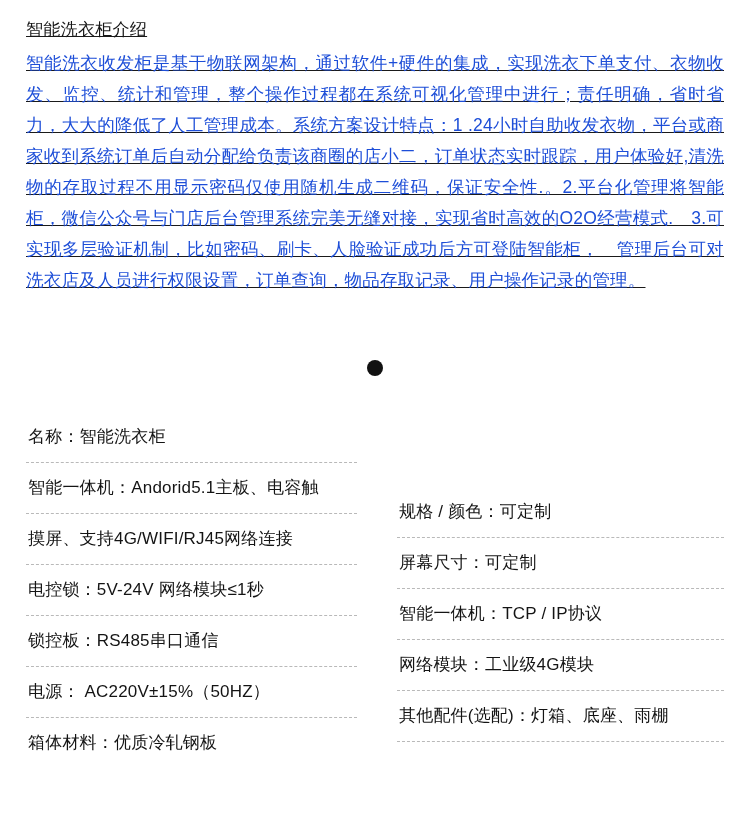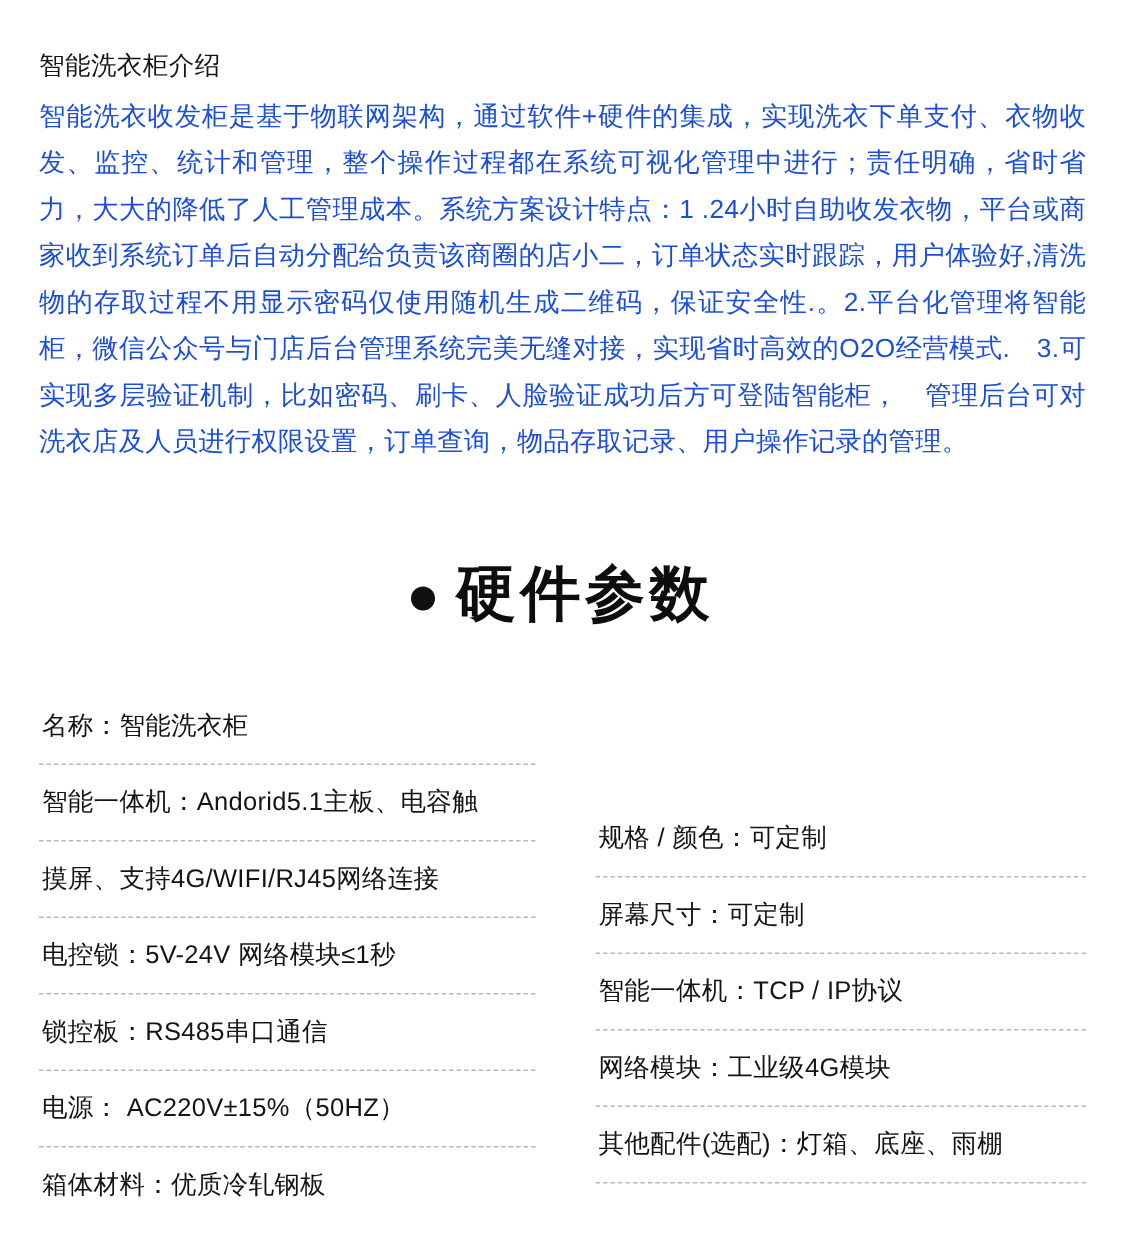--- a/index.html
+++ b/index.html
@@ -16,21 +16,22 @@
   }
   .page {
     position: relative;
     width: 750px;
     height: 822px;
     box-sizing: border-box;
   }
 
   
   .intro {
-    padding: 30px 26px 0 26px;
+    padding: 16px 26px 0 26px;
+    text-decoration: underline;
   }
   .intro-title {
     font-size: 17px;
     line-height: 28px;
     color: #161616;
     margin: 0 0 4px 0;
     letter-spacing: 0.3px;
   }
   .intro-body {
     font-size: 17.5px;
@@ -106,21 +107,20 @@
 
 <div class="page">
 
   <div class="intro">
     <p class="intro-title">智能洗衣柜介绍</p>
     <p class="intro-body">智能洗衣收发柜是基于物联网架构，通过软件+硬件的集成，实现洗衣下单支付、衣物收发、监控、统计和管理，整个操作过程都在系统可视化管理中进行；责任明确，省时省力，大大的降低了人工管理成本。系统方案设计特点：1 .24小时自助收发衣物，平台或商家收到系统订单后自动分配给负责该商圈的店小二，订单状态实时跟踪，用户体验好,清洗物的存取过程不用显示密码仅使用随机生成二维码，保证安全性.。2.平台化管理将智能柜，微信公众号与门店后台管理系统完美无缝对接，实现省时高效的O2O经营模式.　3.可实现多层验证机制，比如密码、刷卡、人脸验证成功后方可登陆智能柜，　管理后台可对洗衣店及人员进行权限设置，订单查询，物品存取记录、用户操作记录的管理。</p>
   </div>
 
   <div class="section-heading">
     <span class="heading-dot"></span>
-    <span class="heading-text">硬件参数</span>
   </div>
 
   <div class="spec-table">
     <div class="spec-col left">
       <div class="spec-row">名称：智能洗衣柜</div>
       <div class="spec-row">智能一体机：Andorid5.1主板、电容触</div>
       <div class="spec-row">摸屏、支持4G/WIFI/RJ45网络连接</div>
       <div class="spec-row">电控锁：5V-24V 网络模块≤1秒</div>
       <div class="spec-row">锁控板：RS485串口通信</div>
       <div class="spec-row">电源： AC220V±15%（50HZ）</div>

